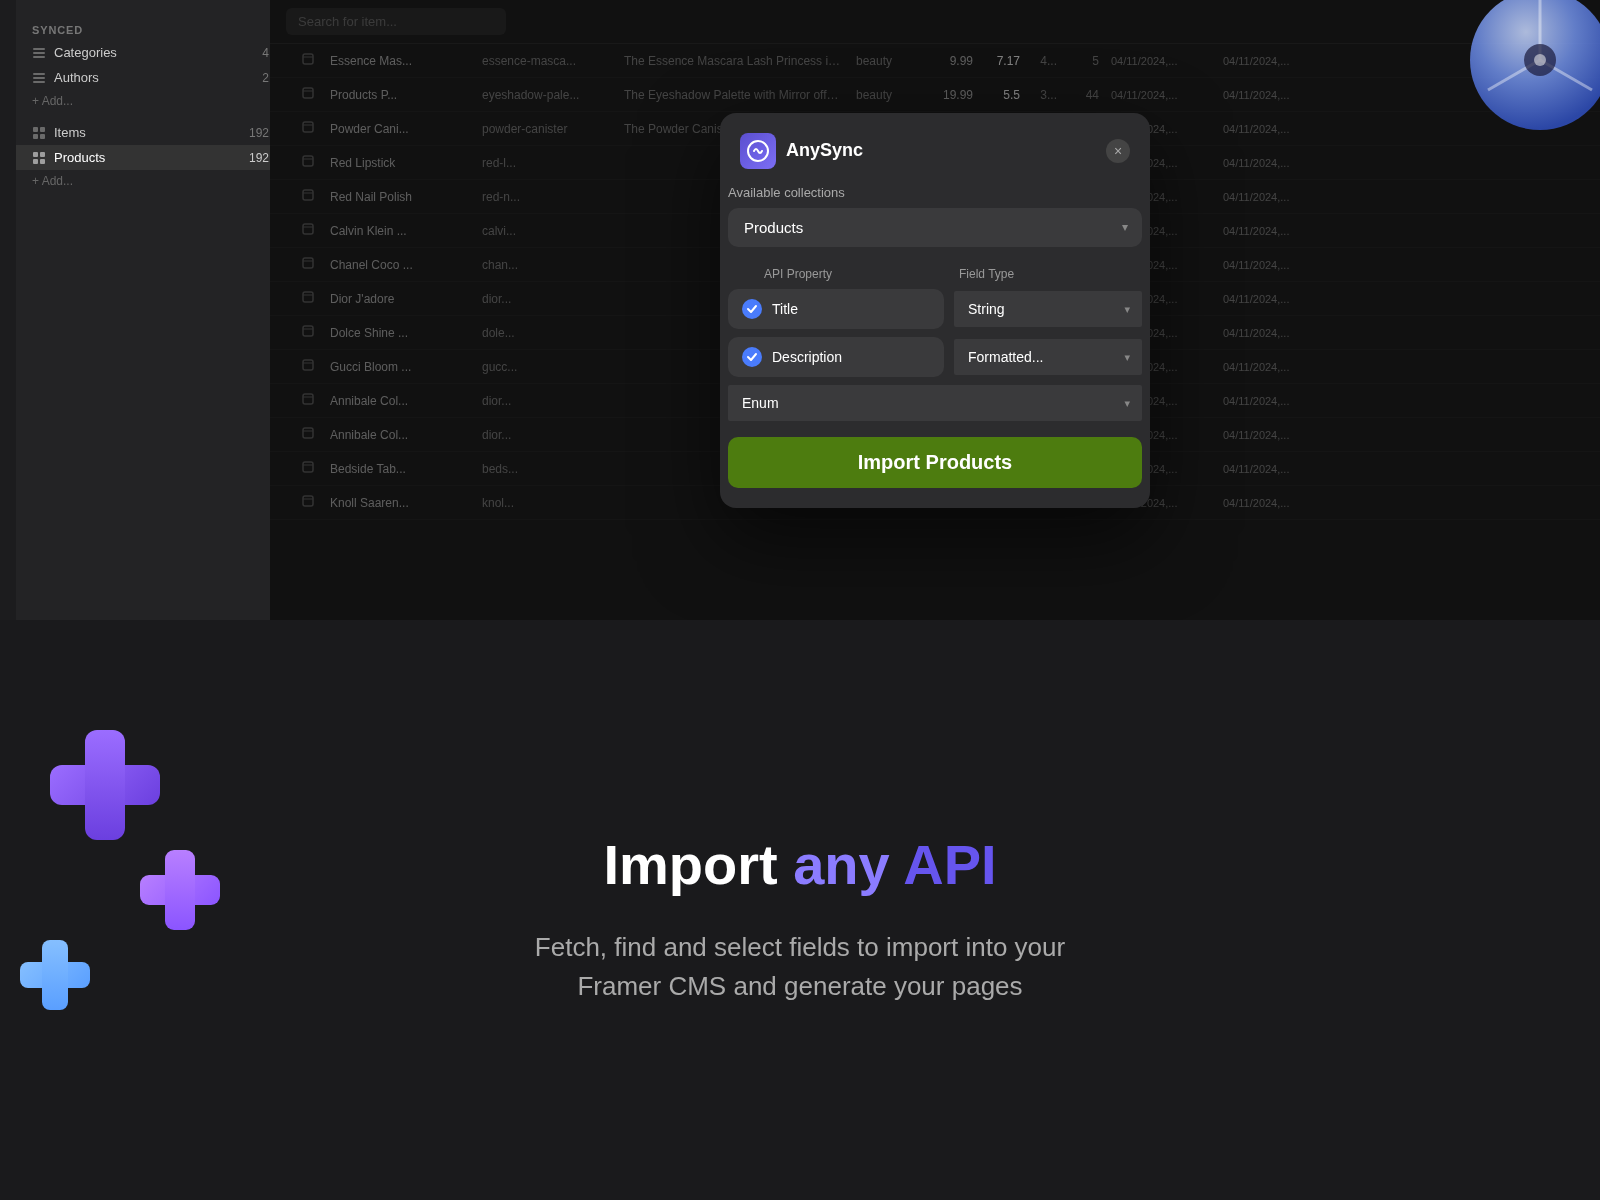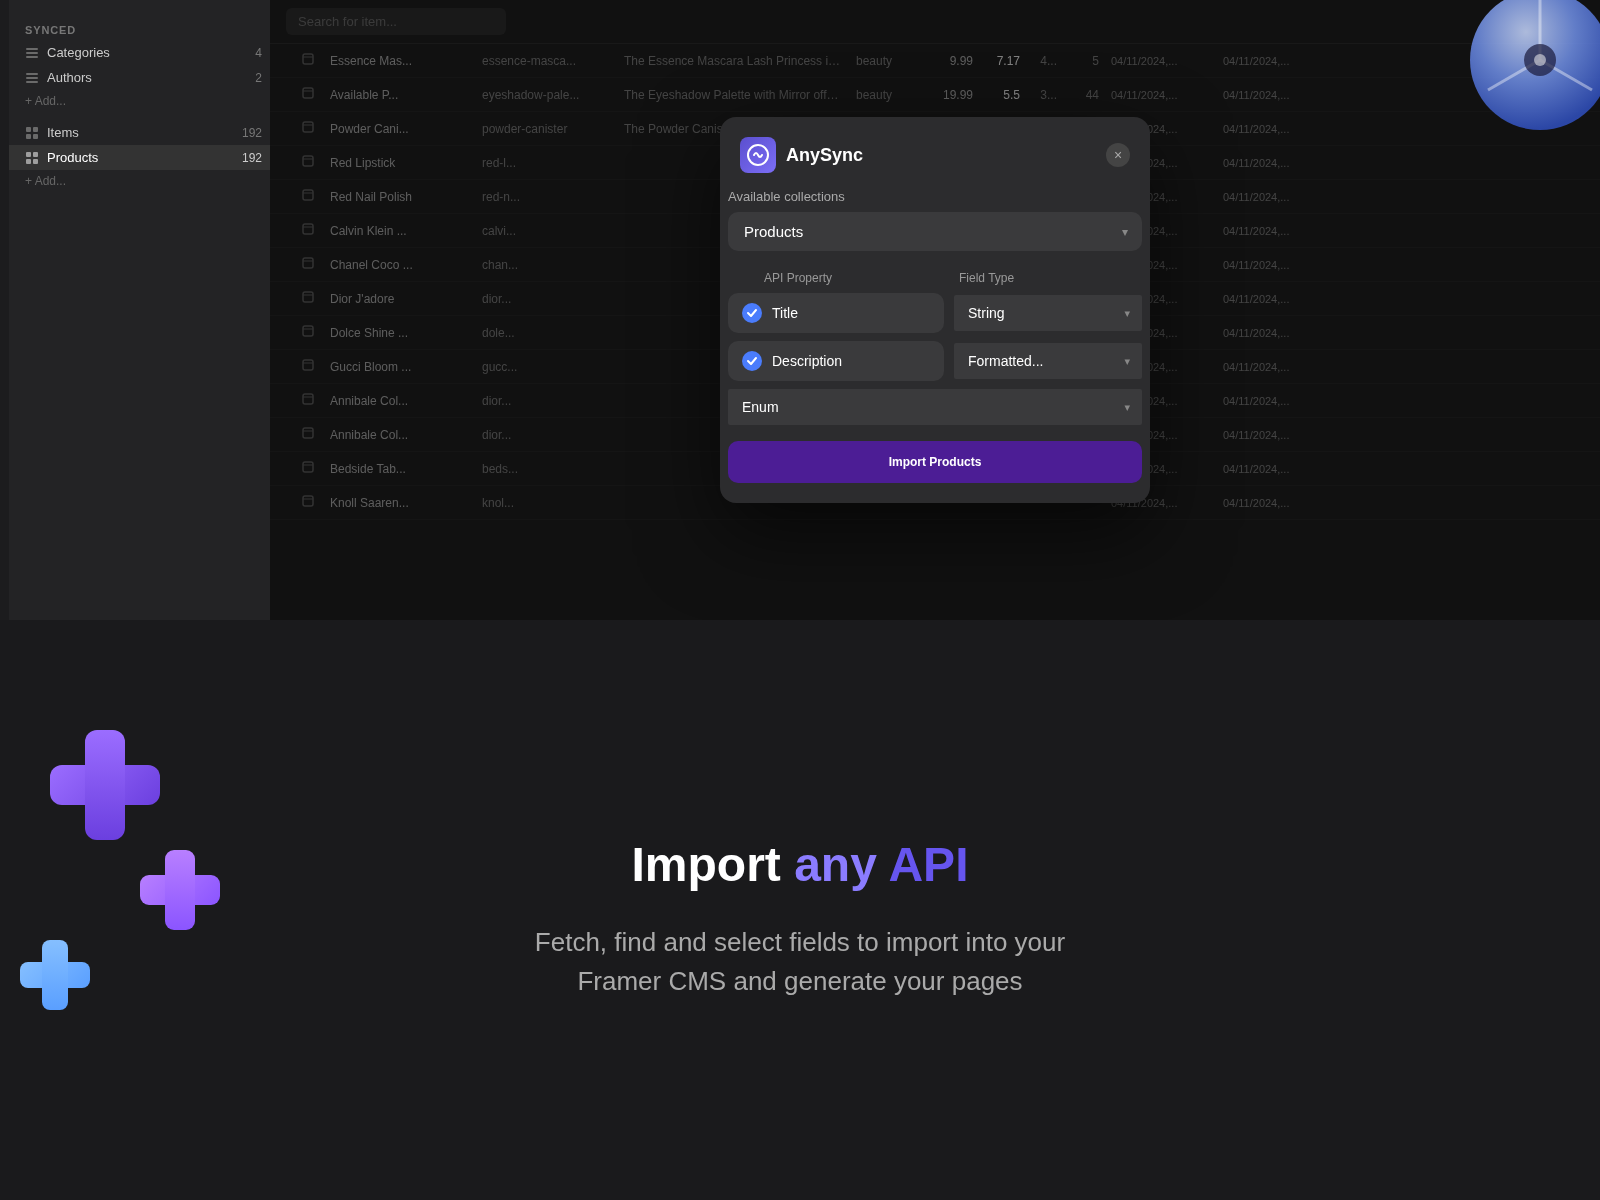--- a/index.html
+++ b/index.html
@@ -15,21 +15,21 @@
     
     .bg-overlay {
       position: absolute;
       inset: 0;
       background: #1c1c1e;
     }
 
     
     .sidebar {
       position: absolute;
-      left: 9px;
+      left: 16px;
       top: 0;
       width: 270px;
       height: 620px;
       background: #232325;
       border-right: 1px solid #333;
       padding: 16px 0;
     }
 
     .sidebar-section-label {
       color: #777;
@@ -140,21 +140,21 @@
       height: 580px;
       background: #1a1a1c;
       display: flex;
       flex-direction: column;
       align-items: center;
       justify-content: center;
       padding: 60px 0 40px;
     }
 
     .headline {
-      font-size: 48px;
+      font-size: 56px;
       font-weight: 700;
       color: #fff;
       line-height: 1.1;
       margin-bottom: 32px;
     }
 
     .headline .any { color: #8b7cff; }
     .headline .api { color: #6655ee; }
 
     .subheadline {
@@ -353,25 +353,25 @@
       right: 12px;
       top: 50%;
       transform: translateY(-50%);
       color: #888;
       pointer-events: none;
       font-size: 11px;
     }
 
     .import-btn {
       width: 100%;
-      background: #4c1d95;
+      background: #4d7c0f;
       border: none;
       border-radius: 10px;
       color: #fff;
-      font-size: 12px;
+      font-size: 20px;
       font-weight: 600;
       padding: 14px;
       cursor: pointer;
       margin-top: 8px;
     }
   </style>
 </head>
 <body>
 
 <div class="bg-overlay"></div>
@@ -464,21 +464,21 @@
     <span class="col-date">04/11/2024,...</span>
     <span class="col-date">04/11/2024,...</span>
   </div>
       <div class="table-row">
     <span class="col-icon">
       <svg width="12" height="12" viewBox="0 0 12 12" fill="none">
         <rect x="1" y="1" width="10" height="10" rx="2" stroke="#666" stroke-width="1.5"></rect>
         <line x1="1" y1="4" x2="11" y2="4" stroke="#666" stroke-width="1"></line>
       </svg>
     </span>
-    <span class="col-name">Available P...</span>
+    <span class="col-name">Products P...</span>
     <span class="col-slug">eyeshadow-pale...</span>
     <span class="col-desc">The Eyeshadow Palette with Mirror offer...</span>
     <span class="col-cat">beauty</span>
     <span class="col-price">19.99</span>
     <span class="col-num">5.5</span>
     <span class="col-num2">3...</span>
     <span class="col-num3">44</span>
     <span class="col-date">04/11/2024,...</span>
     <span class="col-date">04/11/2024,...</span>
   </div>

